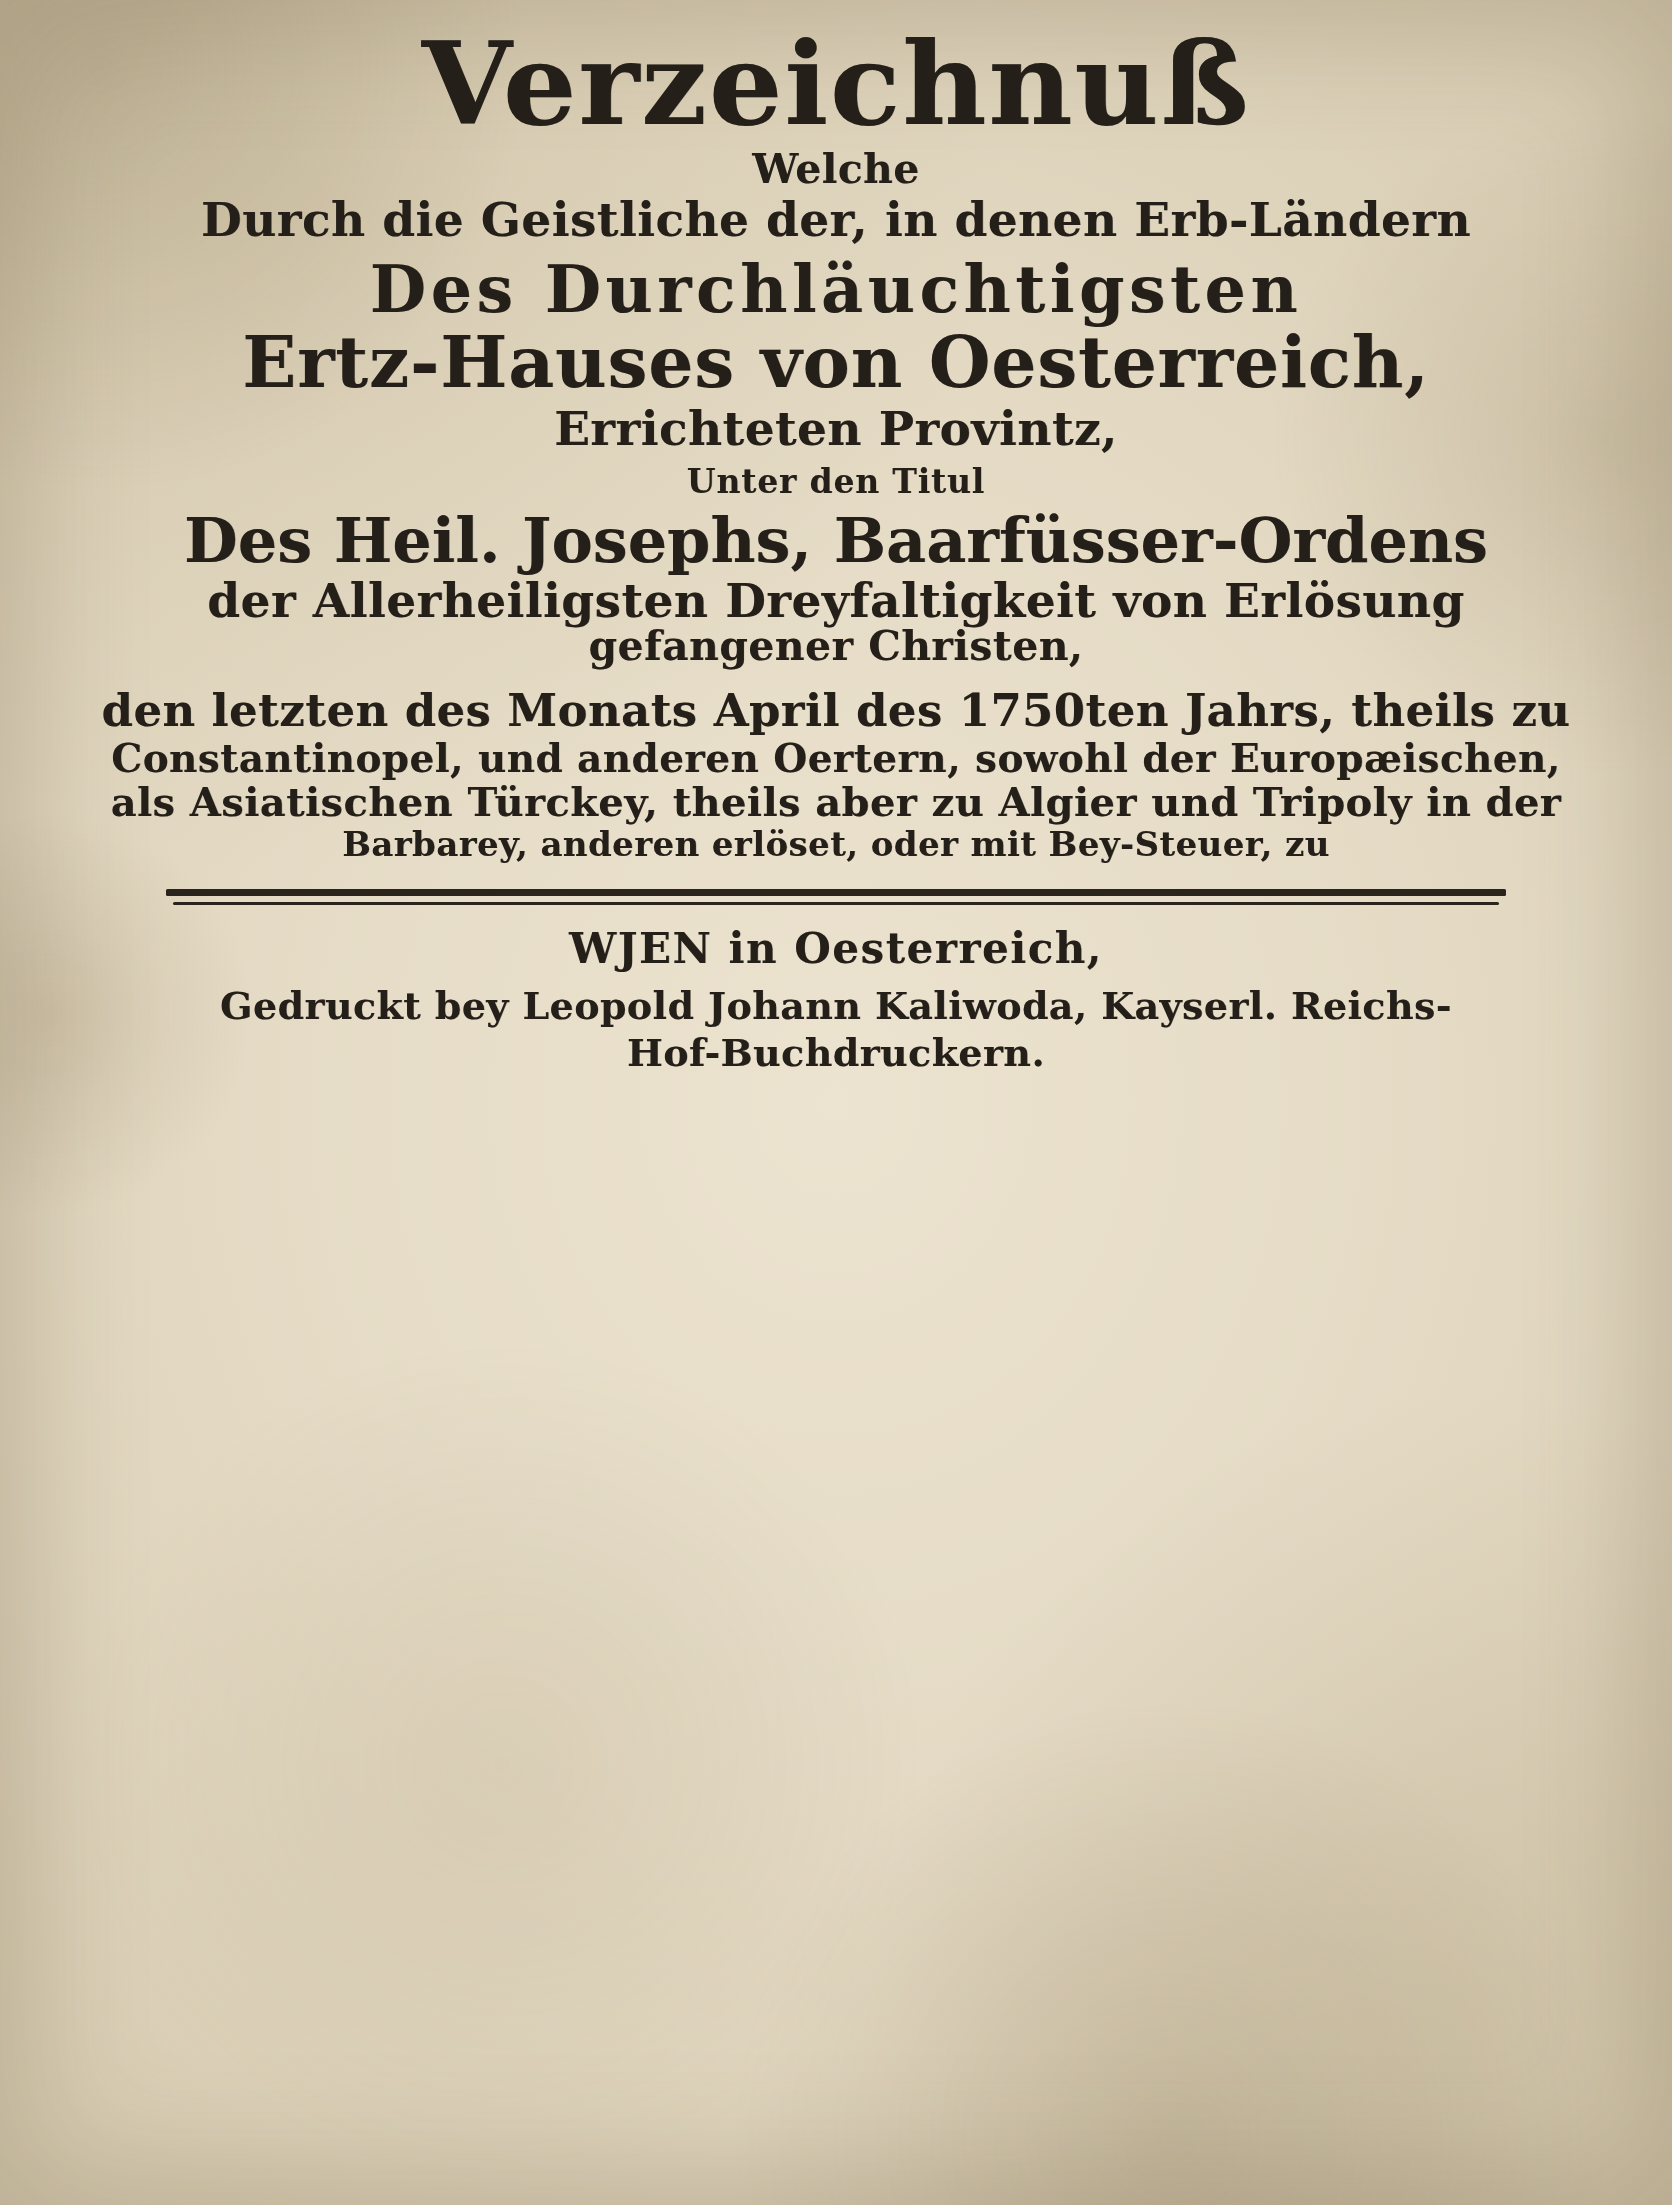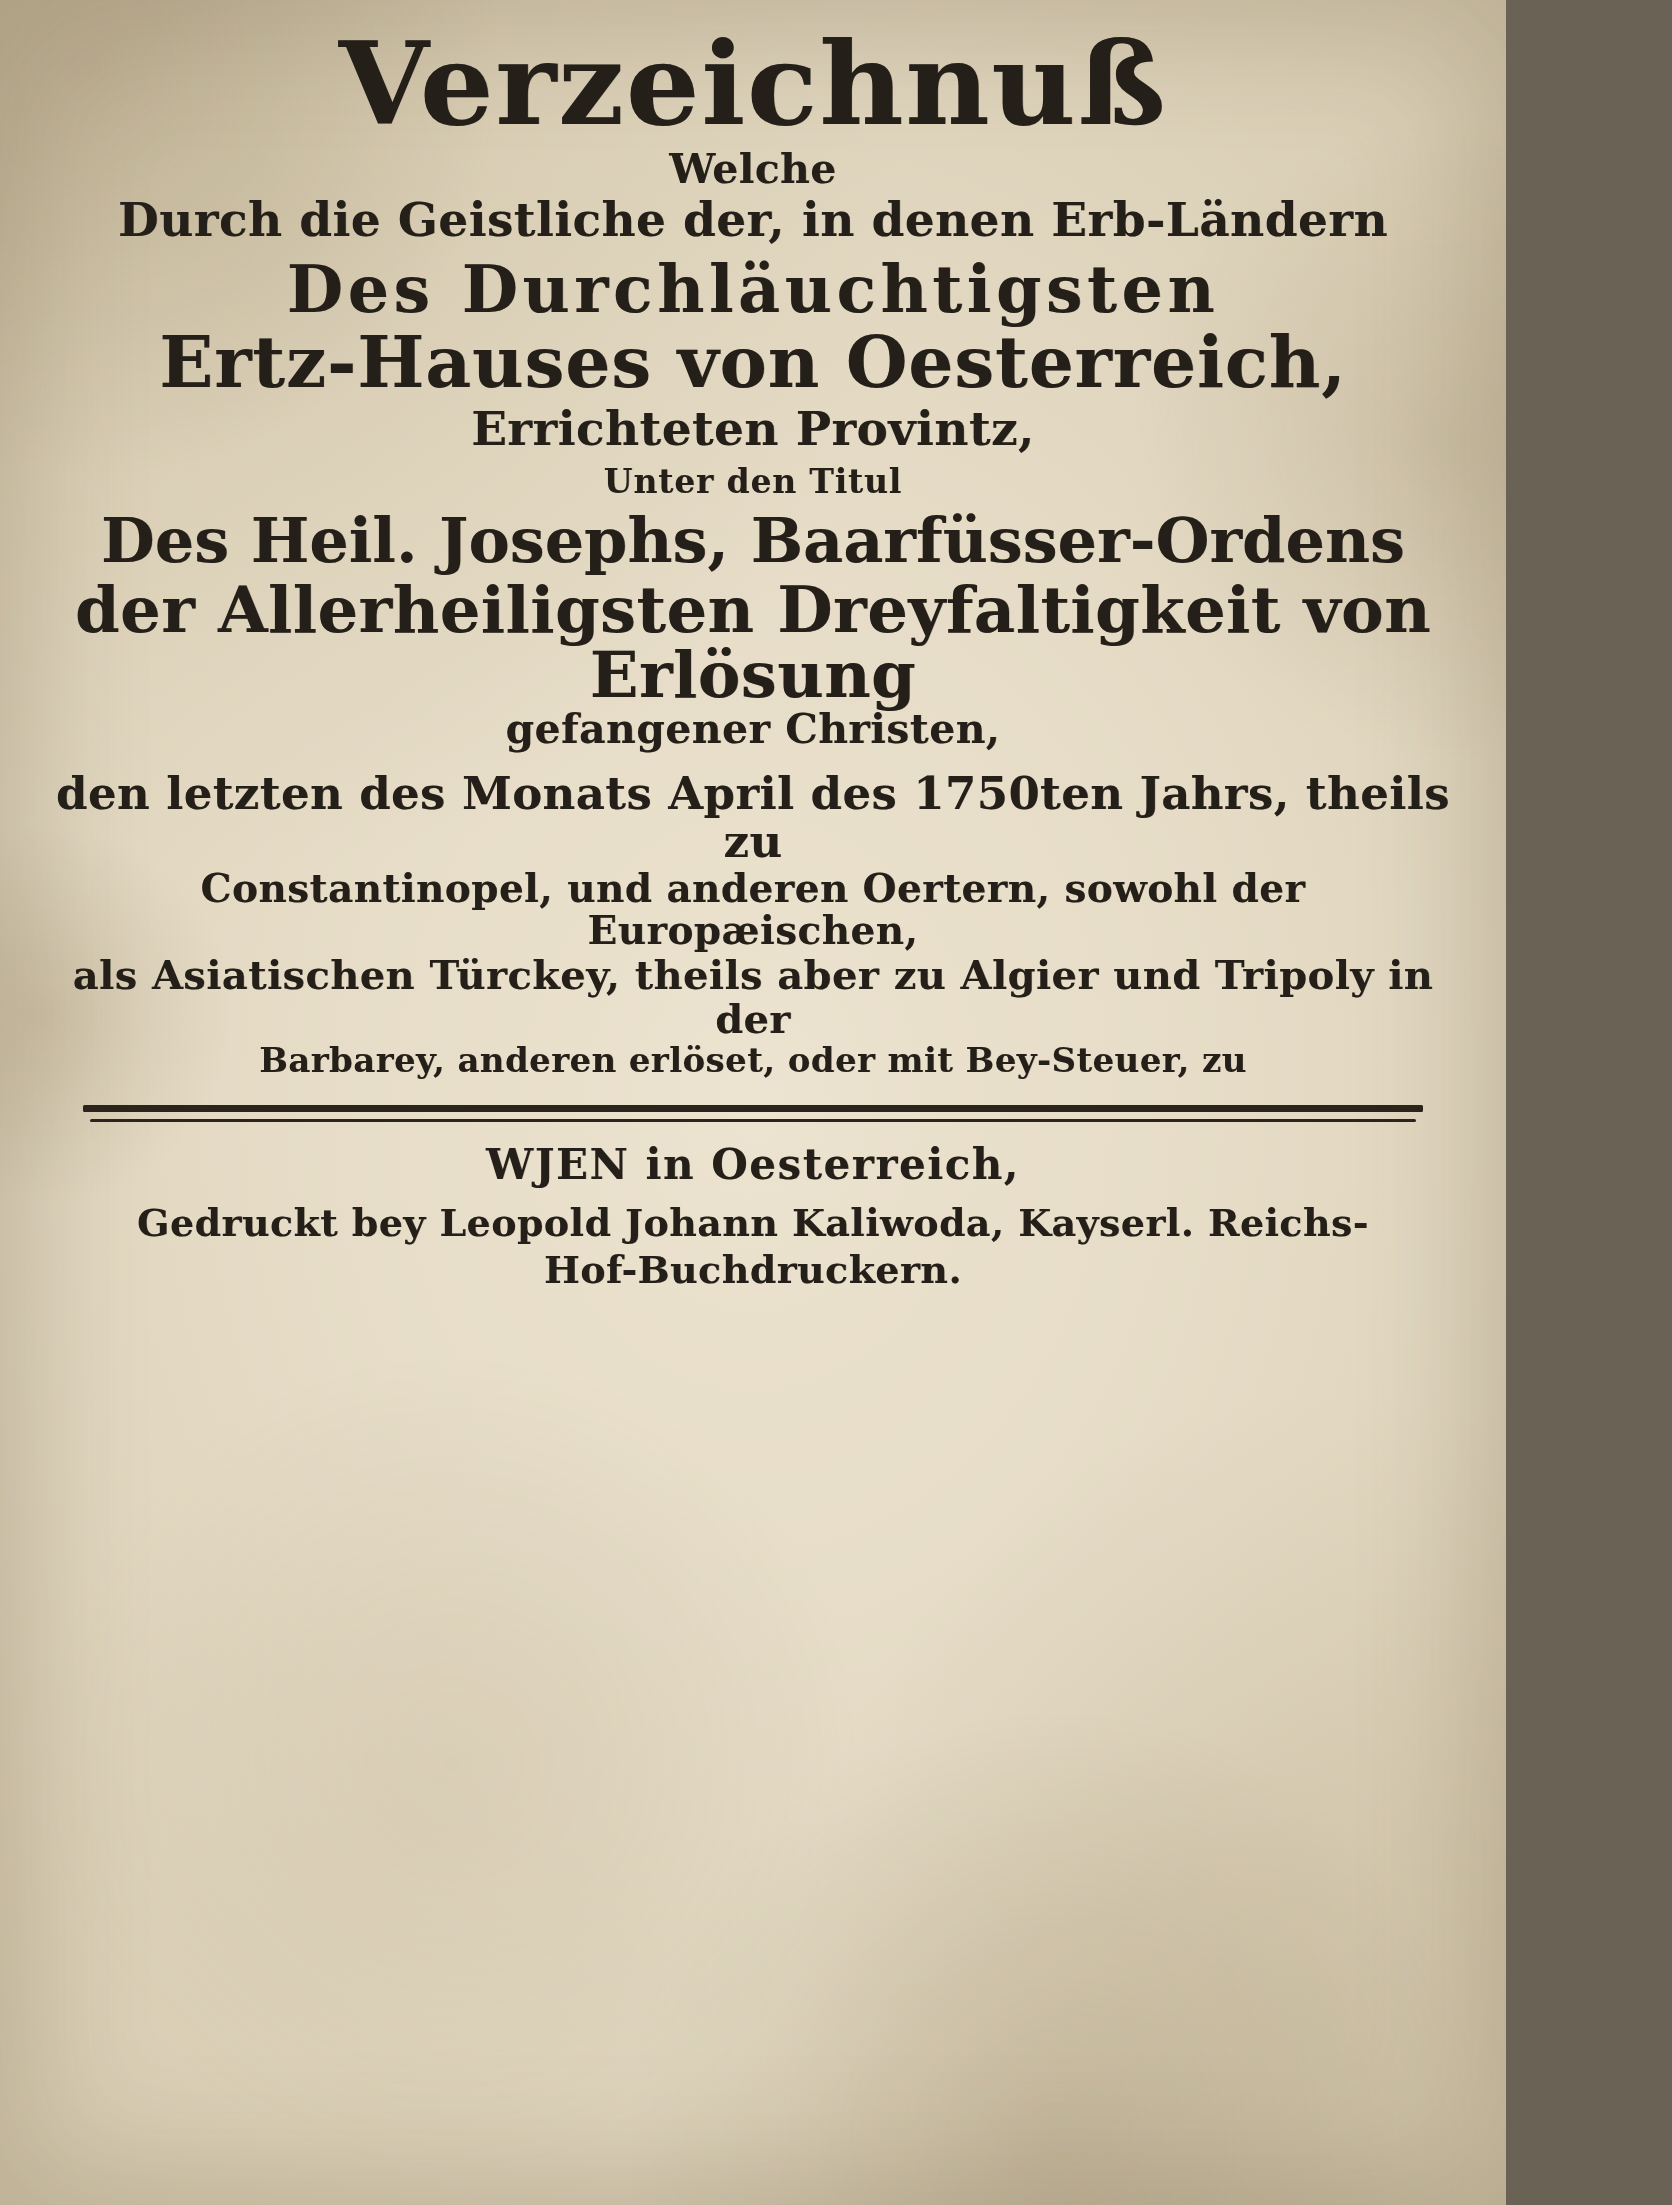--- a/index.html
+++ b/index.html
@@ -7,21 +7,21 @@
     padding: 0;
     background: #6b6256;
   }
   body {
     width: 1672px;
     height: 2205px;
     overflow: hidden;
   }
   .page {
     position: relative;
-    width: 1506px;
+    width: 1672px;
     height: 2205px;
     background:
       radial-gradient(ellipse 60% 45% at 18% 8%, rgba(208,196,168,0.55) 0%, rgba(208,196,168,0) 70%),
       radial-gradient(ellipse 50% 40% at 88% 92%, rgba(199,186,158,0.6) 0%, rgba(199,186,158,0) 72%),
       radial-gradient(ellipse 70% 60% at 50% 50%, #ece3d0 0%, #e4dac4 55%, #d8cdb3 100%);
     box-sizing: border-box;
     padding: 0;
     font-family: "DejaVu Serif", serif;
     color: #241f19;
   }
@@ -104,21 +104,21 @@
     font-weight: 700;
     letter-spacing: 0.8px;
     margin: 12px 0 10.5px 0;
   }
   .l-orden {
     font-size: 62px;
     letter-spacing: 0px;
     margin: 4.5px 0 1.5px 0;
   }
   .l-orden2 {
-    font-size: 64px;
+    font-size: 47px;
     margin: 4.5px 0 1.5px 0;
   }
   .l-orden3 {
     font-size: 41px;
     margin: 0 0 3px 0;
   }
 
   .blk-dates {
     margin-top: 19.6px;
   }

